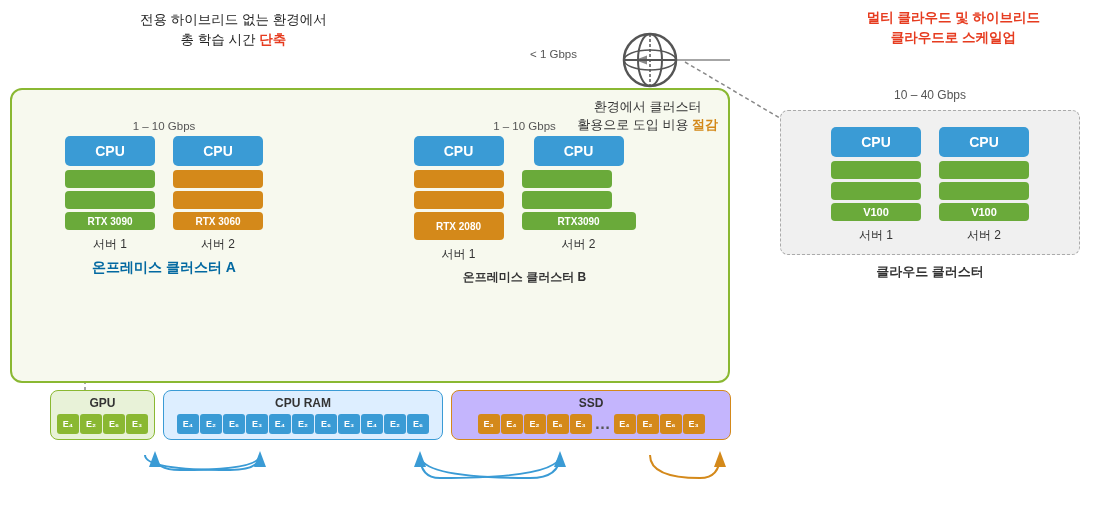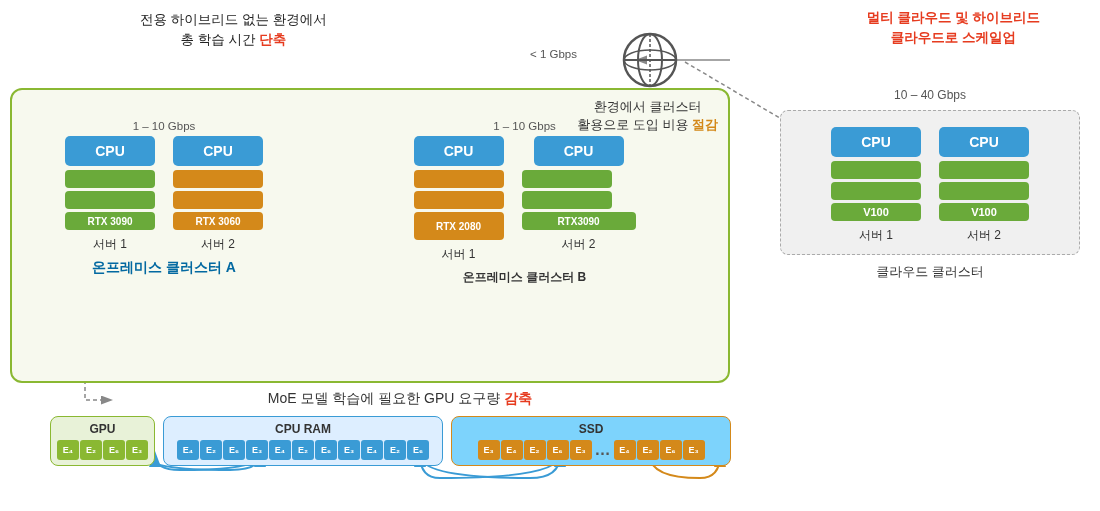--- a/index.html
+++ b/index.html
@@ -124,21 +124,21 @@
       background: #e8f2d8;
       border: 1.5px solid #8ab832;
       min-width: 90px;
     }
     .box-ram {
       background: #ddeeff;
       border: 1.5px solid #3a9bd5;
       min-width: 280px;
     }
     .box-ssd {
-      background: #7dd3fc;
+      background: #c4b5fd;
       border: 1.5px solid #d4891a;
       min-width: 280px;
     }
 
     .box-title {
       font-size: 12px;
       font-weight: bold;
       color: #333;
     }
 
@@ -394,30 +394,27 @@
               <span>V100</span>
             </div>
           </div>
           <div class="server-label">
             <span>서버 2</span>
           </div>
         </div>
       </div>
     </div>
 
-    <div style="text-align:center; font-size:13px; font-weight:normal; margin-top:8px; color:#333;">
+    <div style="text-align:center; font-size:13px; font-weight:bold; margin-top:8px; color:#333;">
       <span>클라우드 클러스터</span>
     </div>
   </div>
 
   <div style="position:absolute; top:390px; left:20px; width:760px;">
 
-    <div style="font-size:14px; color:#333; text-align:center; margin-bottom:8px;">
-      <span>MoE 모델 학습에 필요한 GPU 요구량 </span><span style="color:#e63b1f; font-weight:bold;">감축</span>
-    </div>
 
     <div style="display:flex; gap:8px; align-items:center; justify-content:flex-start;padding-left:30px;">
 
       <div class="bottom-box box-gpu">
         <div class="box-title">GPU</div>
         <div class="cell-row">
           <div class="cell cell-gpu">E₄</div>
           <div class="cell cell-gpu">E₂</div>
           <div class="cell cell-gpu">E₆</div>
           <div class="cell cell-gpu">E₃</div>

